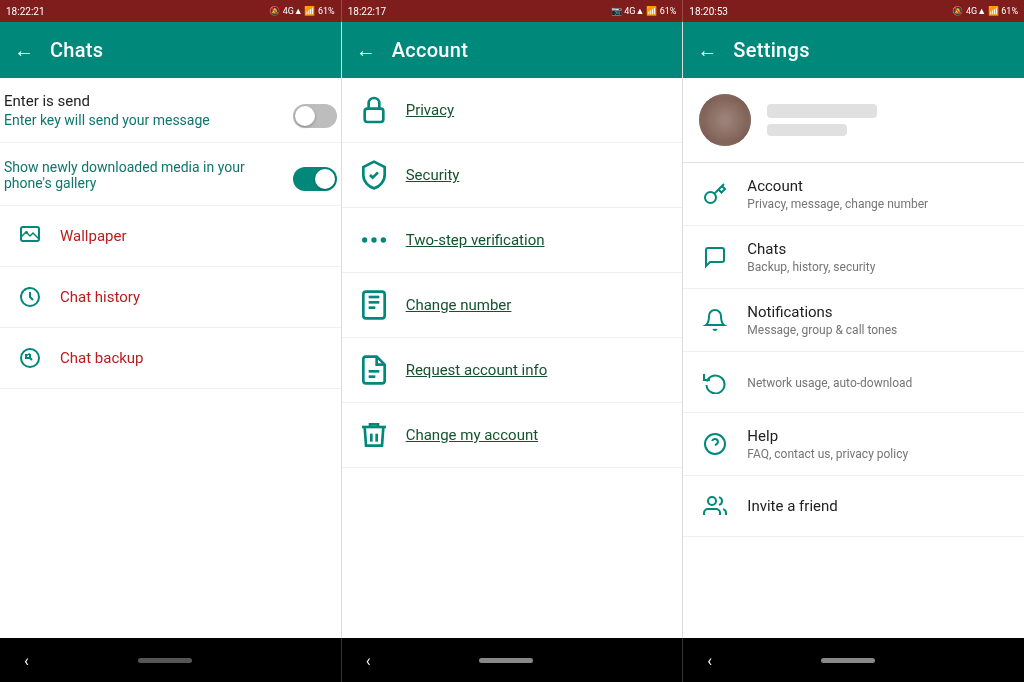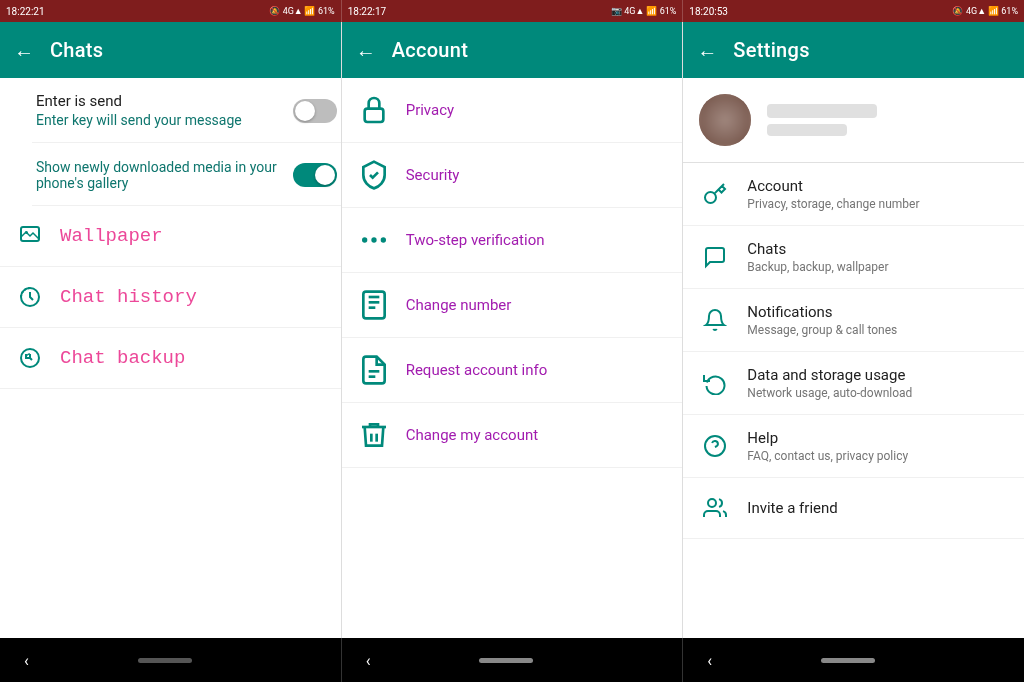--- a/index.html
+++ b/index.html
@@ -80,25 +80,24 @@
     
     .settings-content {
       flex: 1;
       overflow-y: auto;
       background: #fff;
     }
 
     
     .toggle-row {
       display: flex;
-      align-items: center;
+      align-items: flex-end;
       justify-content: space-between;
       padding: 14px 4px;
       border-bottom: 1px solid #f0f0f0;
-      margin-left: 32px;
     }
     .toggle-text {
       flex: 1;
     }
     .toggle-label {
       font-size: 15px;
       color: #212121;
       font-weight: 400;
     }
     .toggle-desc {
@@ -172,23 +171,22 @@
       display: flex;
       align-items: center;
       justify-content: center;
       flex-shrink: 0;
     }
     .row-icon svg {
       width: 24px;
       height: 24px;
     }
     .row-label {
-      font-size: 19px;
-      color: #ec4899;
-      font-family: Liberation Mono, monospace;
+      font-size: 15px;
+      color: #b91c1c;
     }
 
     
     .menu-row {
       display: flex;
       align-items: center;
       padding: 16px 16px;
       border-bottom: 1px solid #f0f0f0;
       gap: 16px;
       cursor: pointer;
@@ -196,21 +194,22 @@
     .menu-icon {
       width: 32px;
       height: 32px;
       display: flex;
       align-items: center;
       justify-content: center;
       flex-shrink: 0;
     }
     .menu-label {
       font-size: 15px;
-      color: #a21caf;
+      color: #14532d;
+      text-decoration: underline;
     }
 
     
     .profile-row {
       display: flex;
       align-items: center;
       padding: 16px 16px;
       border-bottom: 1px solid #e0e0e0;
       gap: 16px;
     }
@@ -496,33 +495,33 @@
       </div>
 
       <div class="settings-menu-row">
         <div class="settings-row-icon">
           <svg viewBox="0 0 24 24" fill="none" stroke="#00897b" stroke-width="2" width="24" height="24">
               <path d="M21 2l-2 2m-7.61 7.61a5.5 5.5 0 1 1-7.78 7.78 5.5 5.5 0 0 1 7.78-7.78m0 0L15.5 7.5m0 0l3 3L22 7l-3-3m-3.5 3.5L19 4"></path>
             </svg>
         </div>
         <div class="settings-row-text">
           <div class="settings-row-label">Account</div>
-          <div class="settings-row-desc">Privacy, storage, change number</div>
+          <div class="settings-row-desc">Privacy, message, change number</div>
         </div>
       </div>
 
       <div class="settings-menu-row">
         <div class="settings-row-icon">
           <svg viewBox="0 0 24 24" fill="none" stroke="#00897b" stroke-width="2" width="24" height="24">
               <path d="M21 15a2 2 0 0 1-2 2H7l-4 4V5a2 2 0 0 1 2-2h14a2 2 0 0 1 2 2z"></path>
             </svg>
         </div>
         <div class="settings-row-text">
           <div class="settings-row-label">Chats</div>
-          <div class="settings-row-desc">Backup, backup, wallpaper</div>
+          <div class="settings-row-desc">Backup, history, security</div>
         </div>
       </div>
 
       <div class="settings-menu-row">
         <div class="settings-row-icon">
           <svg viewBox="0 0 24 24" fill="none" stroke="#00897b" stroke-width="2" width="24" height="24">
               <path d="M18 8A6 6 0 0 0 6 8c0 7-3 9-3 9h18s-3-2-3-9"></path>
               <path d="M13.73 21a2 2 0 0 1-3.46 0"></path>
             </svg>
         </div>
@@ -533,21 +532,20 @@
       </div>
 
       <div class="settings-menu-row">
         <div class="settings-row-icon">
           <svg viewBox="0 0 24 24" fill="none" stroke="#00897b" stroke-width="2" width="24" height="24">
               <polyline points="1 4 1 10 7 10"></polyline>
               <path d="M3.51 15a9 9 0 1 0 .49-3.51"></path>
             </svg>
         </div>
         <div class="settings-row-text">
-          <div class="settings-row-label">Data and storage usage</div>
           <div class="settings-row-desc">Network usage, auto-download</div>
         </div>
       </div>
 
       <div class="settings-menu-row">
         <div class="settings-row-icon">
           <svg viewBox="0 0 24 24" fill="none" stroke="#00897b" stroke-width="2" width="24" height="24">
               <circle cx="12" cy="12" r="10"></circle>
               <path d="M9.09 9a3 3 0 0 1 5.83 1c0 2-3 3-3 3"></path>
               <line x1="12" y1="17" x2="12.01" y2="17" stroke-width="3"></line>

